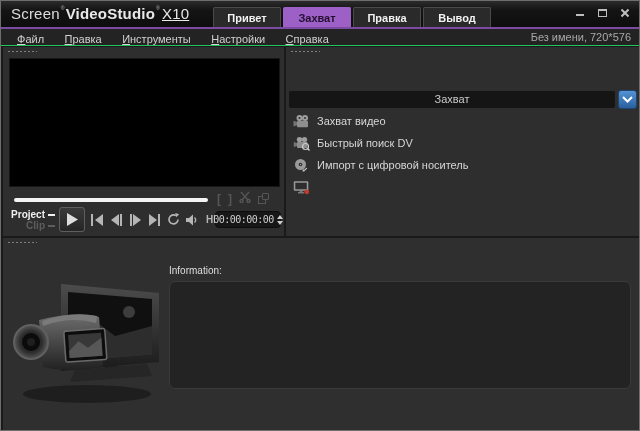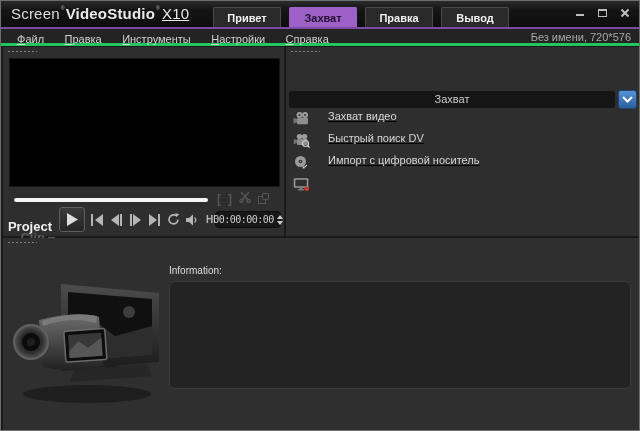--- a/index.html
+++ b/index.html
@@ -10,40 +10,40 @@
 
   
   .titlebar { position:absolute; left:0; top:0; right:0; height:26px;
     background:linear-gradient(#2b2b2b, #141414 35%, #0d0d0d); }
   .logo { position:absolute; left:10px; top:4px; color:#e9e9e9; font-size:15px; letter-spacing:.2px; white-space:nowrap; }
   .logo .brand { font-weight:400; color:#dcdcdc; }
   .logo .product { font-weight:700; }
   .logo .version { font-weight:400; margin-left:1px;text-decoration:underline; }
   .logo sup { font-size:5px; color:#bbb; vertical-align:top; margin:0 1px; }
 
-  .tabs { position:absolute; left:176px; bottom:0; display:flex; gap:8px;padding-left:36px; }
+  .tabs { position:absolute; left:176px; bottom:0; display:flex; gap:2px;padding-left:36px; }
   .tab { width:68px; height:20px; line-height:20px; text-align:center;
     font-size:11px; font-weight:700; color:#f2f2f2; background:#2a2a2a;
     border:1px solid #4a4a4a; border-bottom:none; border-radius:2px 2px 0 0; cursor:pointer; }
   .tab.active { background:#9c60c6; border-color:#9c60c6; color:#231031; }
 
   .winctrl { position:absolute; right:8px; top:6px; display:flex; gap:9px; }
   .wbtn { position:relative; width:13px; height:12px; cursor:pointer; }
   .wbtn.min i { position:absolute; left:2px; bottom:3px; width:8px; height:2px; background:#bdbdbd; }
   .wbtn.max i { position:absolute; left:2px; top:2px; width:9px; height:8px;
     border:1px solid #bdbdbd; border-top-width:2px; }
   .wbtn.close i { position:absolute; left:6px; top:1px; width:2px; height:10px; background:#bdbdbd; }
   .wbtn.close .x1 { transform:rotate(45deg); }
   .wbtn.close .x2 { transform:rotate(-45deg); }
 
   .accent-line { position:absolute; left:0; top:26px; right:0; height:2px; background:#7b4aa2; }
 
   
   .menubar { position:absolute; left:0; top:28px; right:0; height:17px;
-    background:#232323; border-bottom:3px solid #22c55e; line-height:17px; }
+    background:#232323; border-bottom:1px solid #22c55e; line-height:17px; }
   .menu-item { display:inline-block; margin-left:16px; font-size:11px; color:#d2d2d2; cursor:pointer; }
   .menu-item::first-letter { text-decoration:underline; }
   .doc-status { position:absolute; right:8px; top:0; font-size:11px; color:#a8a8a8; }
 
   
   .panel { position:absolute; background:#2e2e2e; }
   .left-panel  { left:2px; top:46px; width:281px; height:189px; }
   .right-panel { left:285px; top:46px; width:353px; height:189px; }
   .bottom-panel{ left:2px; top:237px; width:636px; height:192px; background:#2f2f2f; }
   .grip { position:absolute; left:4px; top:3px; width:30px; height:3px;
@@ -55,21 +55,21 @@
     background:#000; border:1px solid #161616; }
   .scrubber { position:absolute; left:11px; top:151px; width:194px; height:4px;
     background:#f4f4f4; border-radius:2px; cursor:pointer; }
   .trim-icons { position:absolute; left:214px; top:144px; width:66px; display:flex; gap:7px;
     align-items:center; color:#565656; font-size:12px; font-weight:700; }
   .trim { cursor:pointer; line-height:14px; }
   .enlarge { position:relative; width:11px; height:11px; display:inline-block; }
   .enlarge .sq1 { position:absolute; left:0; bottom:0; width:8px; height:8px; border:1px solid #565656; }
   .enlarge .sq2 { position:absolute; right:0; top:0; width:7px; height:7px; border:1px solid #565656; background:#2e2e2e; border-radius:1px; }
 
-  .mode-labels { position:absolute; left:6px; top:162px; width:46px; font-size:13px; font-weight:700;margin-top:12px; }
+  .mode-labels { position:absolute; left:6px; top:162px; width:46px; font-size:10px; font-weight:700; }
   .mode-labels .row { display:flex; align-items:center; justify-content:flex-end; gap:3px; height:11px; cursor:pointer; }
   .mode-labels .project { color:#f0f0f0; }
   .mode-labels .clip { color:#5d5d5d; }
   .mode-labels .dash { width:7px; height:2px; background:currentColor; }
 
   .play-btn { position:absolute; left:56px; top:160px; width:26px; height:25px;
     border:1px solid #5e5e5e; border-radius:3px; background:linear-gradient(#3a3a3a,#262626);
     display:flex; align-items:center; justify-content:center; cursor:pointer; }
   .transport { position:absolute; left:88px; top:166px; display:flex; gap:6px; align-items:center; }
   .t-ico { display:inline-flex; cursor:pointer; }
@@ -85,21 +85,21 @@
   .stepper .down { border-top:4px solid #cfcfcf; }
 
   
   .cap-header { position:absolute; left:3px; top:44px; width:326px; height:17px;
     background:#151515; border-radius:2px; text-align:center; line-height:17px;
     font-size:11px; color:#cacaca; }
   .chevron-btn { position:absolute; right:2px; top:43px; width:19px; height:19px;
     background:linear-gradient(#5493d2,#2b5f9e); border:1px solid #1d4675;
     border-radius:3px; display:flex; align-items:center; justify-content:center; cursor:pointer; }
   .cap-list { position:absolute; left:6px; top:63px; right:6px; }
-  .cap-item { display:flex; align-items:flex-start; gap:18px; height:22px; cursor:pointer;text-decoration:underline; }
+  .cap-item { display:flex; align-items:center; gap:7px; height:22px; cursor:pointer; }
   .cap-icon { width:18px; height:16px; display:inline-flex; align-items:center; justify-content:center; }
   .cap-label { font-size:11px; color:#d6d6d6; }
 
   
   .illustration { position:absolute; left:6px; top:28px; }
   .info-label { position:absolute; left:166px; top:27px; font-size:10px; color:#dedede; }
   .info-box { position:absolute; left:166px; top:43px; width:462px; height:108px;
     background:#232323; border:1px solid #3a3a3a; border-radius:6px; }
 </style>
 </head>

